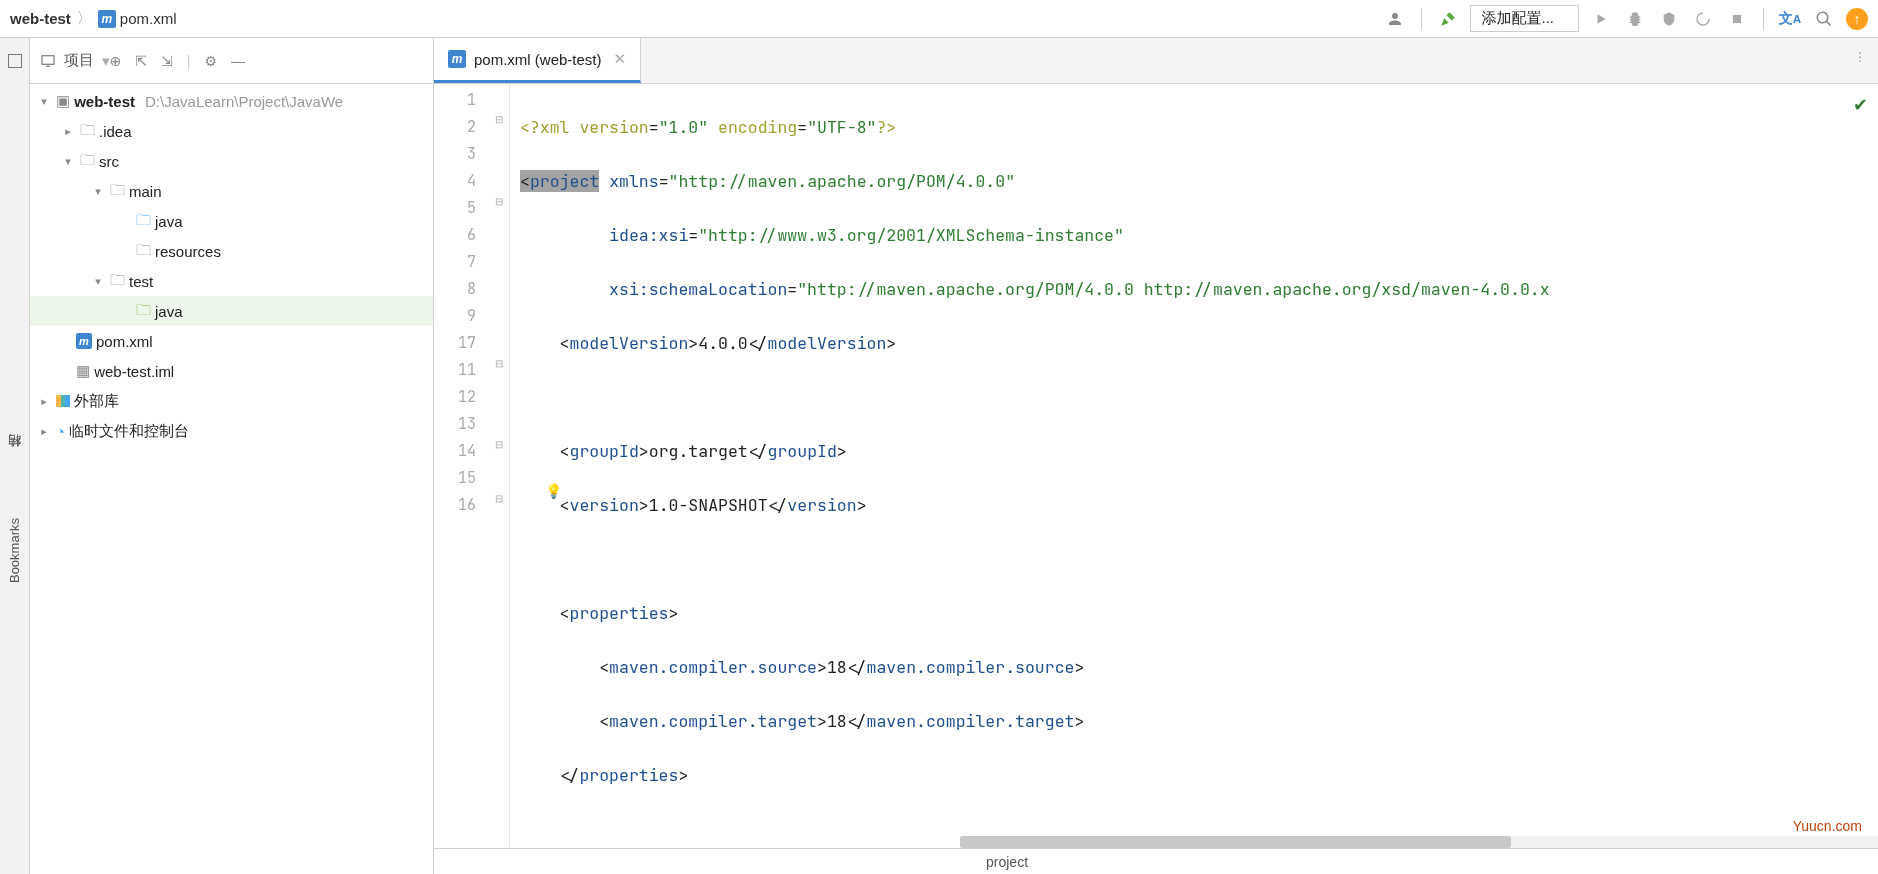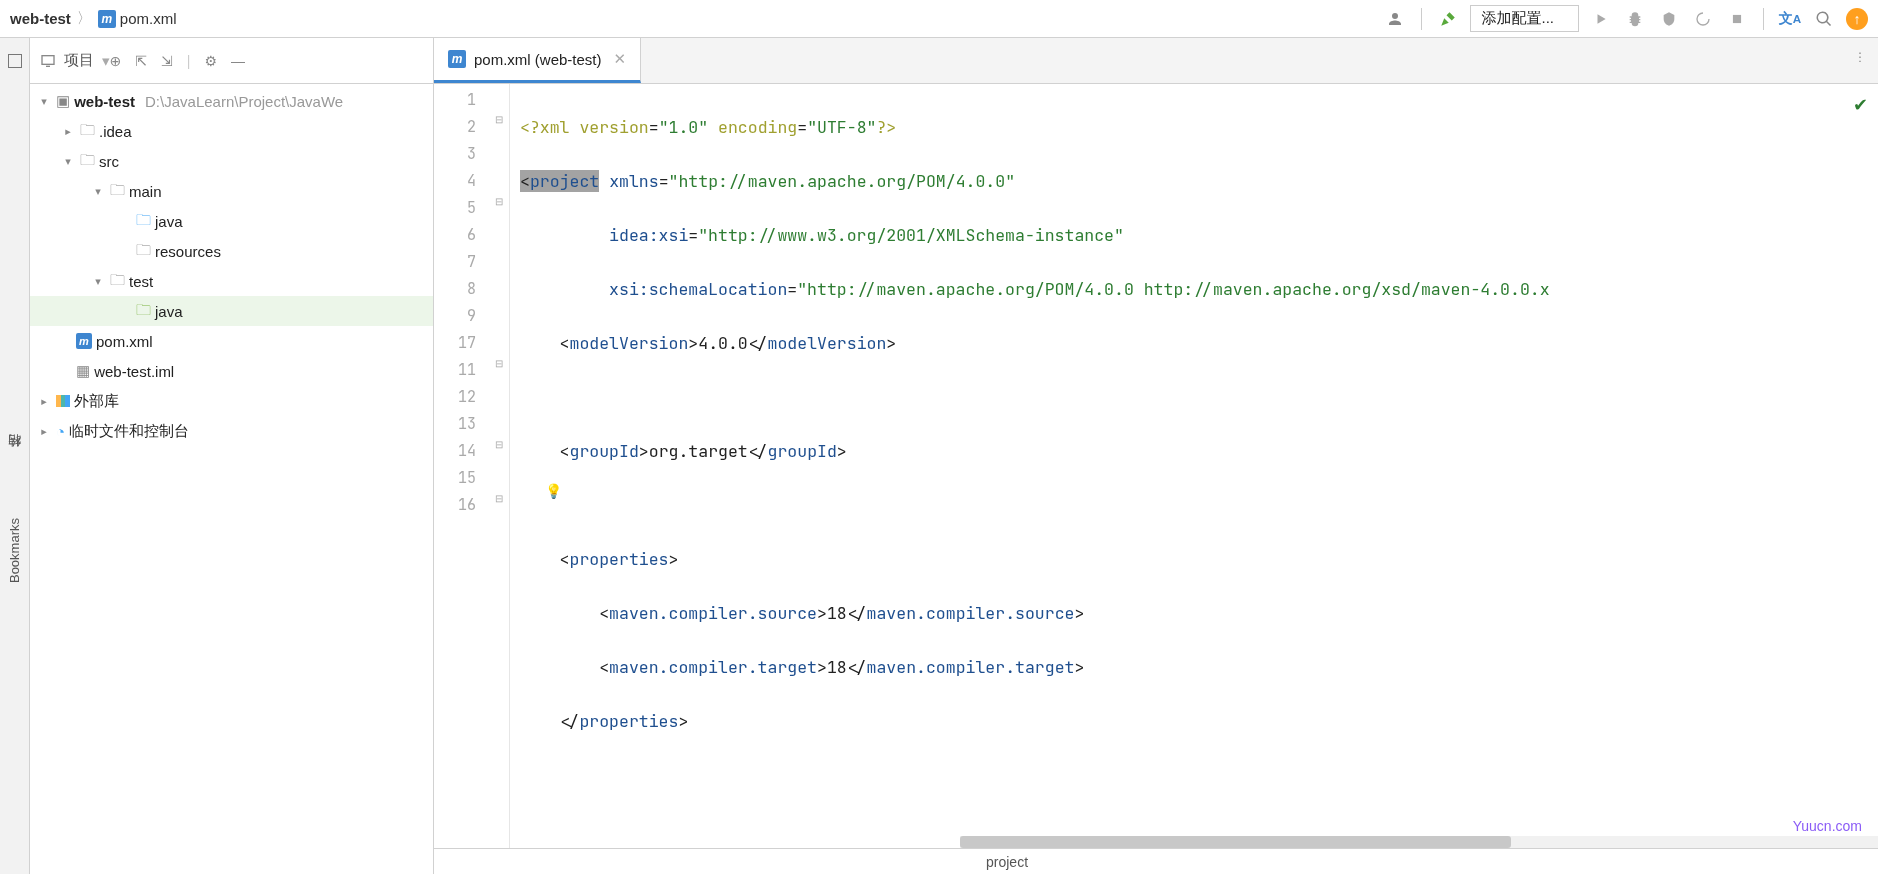--- a/index.html
+++ b/index.html
@@ -58,21 +58,21 @@
 .c-decl { color: #a0a030; }
 .c-tag { color: #1f4f8f; }
 .c-attr { color: #1f4f8f; }
 .c-str { color: #2e7d32; }
 .c-txt { color: #222; }
 .check-mark { position: absolute; right: 10px; top: 10px; color: #2e7d32; font-size: 18px; }
 .bulb { position: absolute; left: 25px; top: 394px; color: #ffa726; font-size: 14px; }
 .hscroll { position: absolute; bottom: 26px; left: 526px; right: 0; height: 12px; background: #f1f1f1; }
 .hscroll .thumb { position: absolute; left: 0; width: 60%; height: 100%; background: #c8c8c8; border-radius: 3px; }
 .breadcrumb-bar { height: 26px; border-top: 1px solid #d1d1d1; display: flex; align-items: center; padding-left: 552px; font-size: 14px; color: #555; }
-.watermark { position: absolute; right: 16px; bottom: 40px; color: #8b5cf6; font-size: 14px; font-family: sans-serif; }
+.watermark { position: absolute; right: 16px; bottom: 40px; color: #c2410c; font-size: 14px; font-family: sans-serif; }
 
 svg { display: block; }
 </style>
 </head>
 <body>
 
 <div class="app">
 
   <div class="toolbar">
     <div class="breadcrumb">
@@ -262,20 +262,21 @@
           <span class="fold-mark" style="top:409px">⊟</span>
         </div>
         <div class="code">
 <div><span class="c-decl">&lt;?</span><span class="c-decl">xml version</span><span class="c-txt">=</span><span class="c-str">"1.0"</span><span> </span><span class="c-decl">encoding</span><span class="c-txt">=</span><span class="c-str">"UTF-8"</span><span class="c-decl">?&gt;</span></div>
 <div><span class="bg-sel"><span class="c-txt">&lt;</span><span class="c-tag">project</span></span><span> </span><span class="c-attr">xmlns</span><span class="c-txt">=</span><span class="c-str">"http://maven.apache.org/POM/4.0.0"</span></div>
 <div>         <span class="c-attr">idea:xsi</span><span class="c-txt">=</span><span class="c-str">"http://www.w3.org/2001/XMLSchema-instance"</span></div>
 <div>         <span class="c-attr">xsi:schemaLocation</span><span class="c-txt">=</span><span class="c-str">"http://maven.apache.org/POM/4.0.0 http://maven.apache.org/xsd/maven-4.0.0.x</span></div>
 <div>    <span class="c-txt">&lt;</span><span class="c-tag">modelVersion</span><span class="c-txt">&gt;</span><span class="c-txt">4.0.0</span><span class="c-txt">&lt;/</span><span class="c-tag">modelVersion</span><span class="c-txt">&gt;</span></div>
 <div> </div>
 <div>    <span class="c-txt">&lt;</span><span class="c-tag">groupId</span><span class="c-txt">&gt;</span><span class="c-txt">org.target</span><span class="c-txt">&lt;/</span><span class="c-tag">groupId</span><span class="c-txt">&gt;</span></div>
+<div>    <span class="c-txt">&lt;</span><span class="c-tag">version</span><span class="c-txt">&gt;</span><span class="c-txt">1.0-SNAPSHOT</span><span class="c-txt">&lt;/</span><span class="c-tag">version</span><span class="c-txt">&gt;</span></div>
 <div> </div>
 <div>    <span class="c-txt">&lt;</span><span class="c-tag">properties</span><span class="c-txt">&gt;</span></div>
 <div>        <span class="c-txt">&lt;</span><span class="c-tag">maven.compiler.source</span><span class="c-txt">&gt;</span><span class="c-txt">18</span><span class="c-txt">&lt;/</span><span class="c-tag">maven.compiler.source</span><span class="c-txt">&gt;</span></div>
 <div>        <span class="c-txt">&lt;</span><span class="c-tag">maven.compiler.target</span><span class="c-txt">&gt;</span><span class="c-txt">18</span><span class="c-txt">&lt;/</span><span class="c-tag">maven.compiler.target</span><span class="c-txt">&gt;</span></div>
 <div>    <span class="c-txt">&lt;/</span><span class="c-tag">properties</span><span class="c-txt">&gt;</span></div>
 
 
           <span class="bulb">💡</span>
         </div>
         <span class="check-mark">✔</span>

